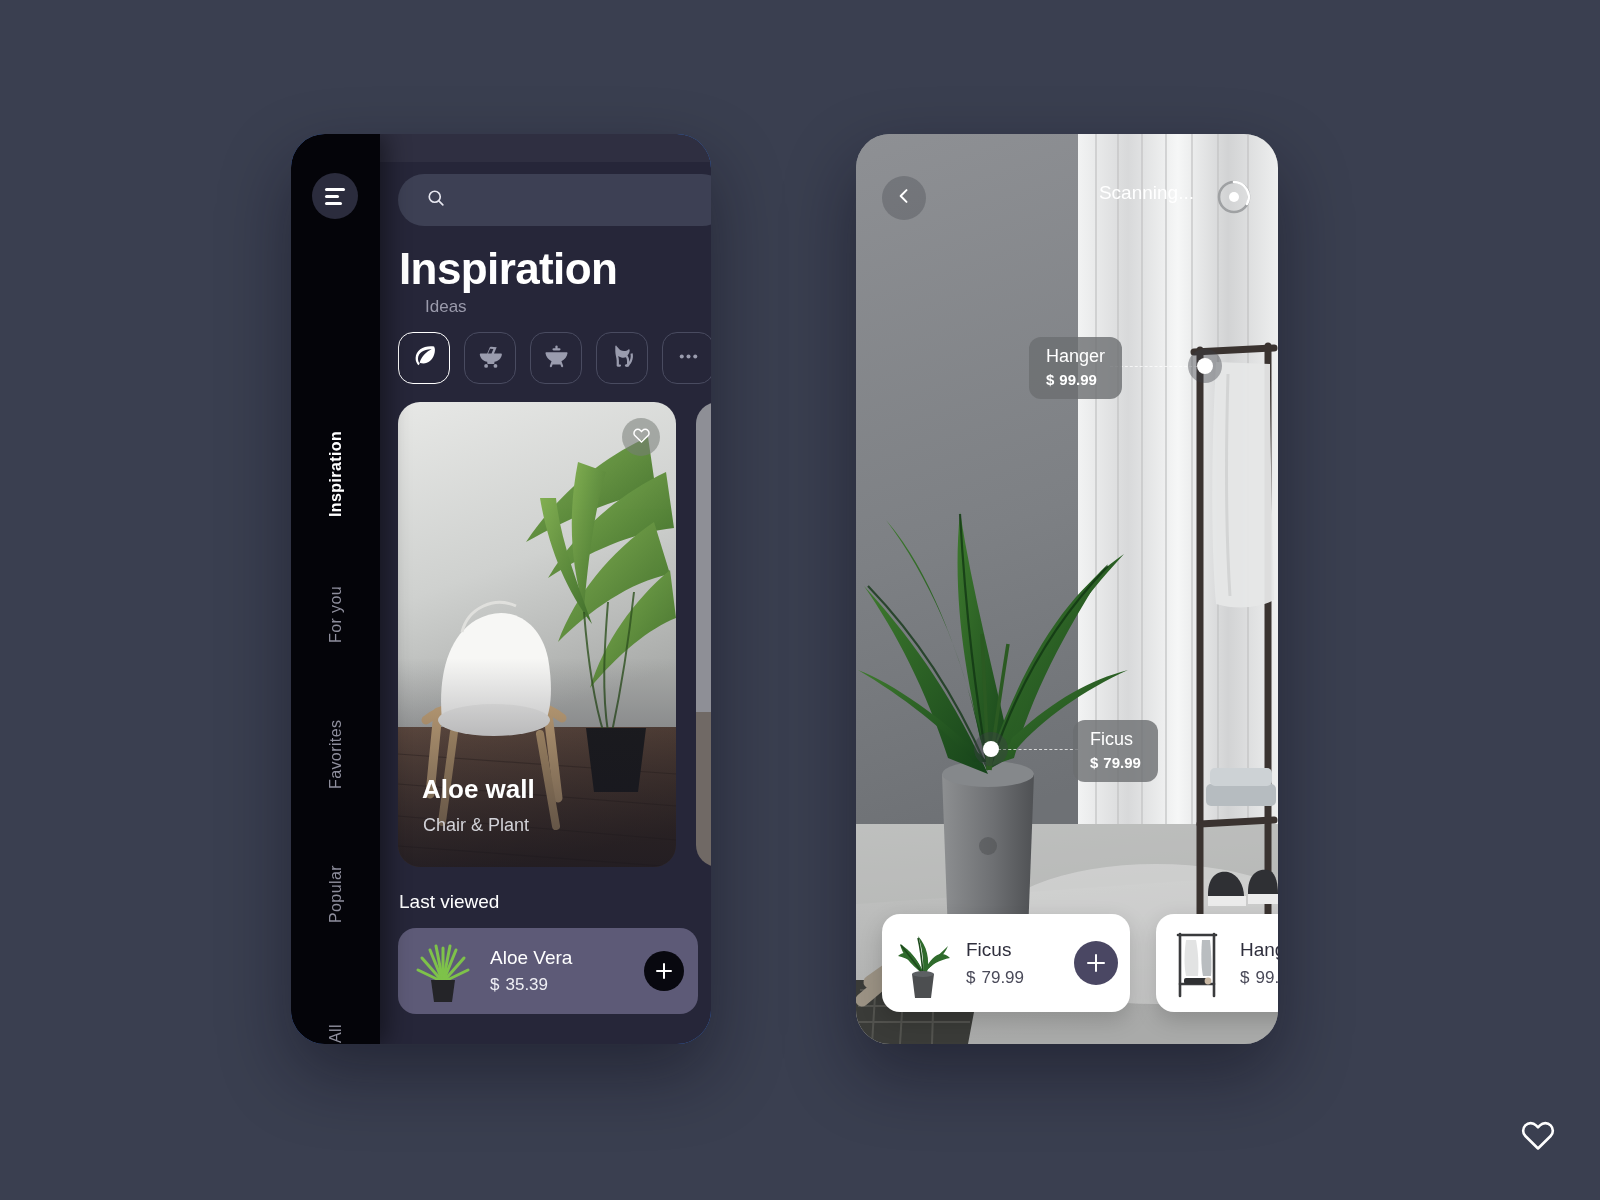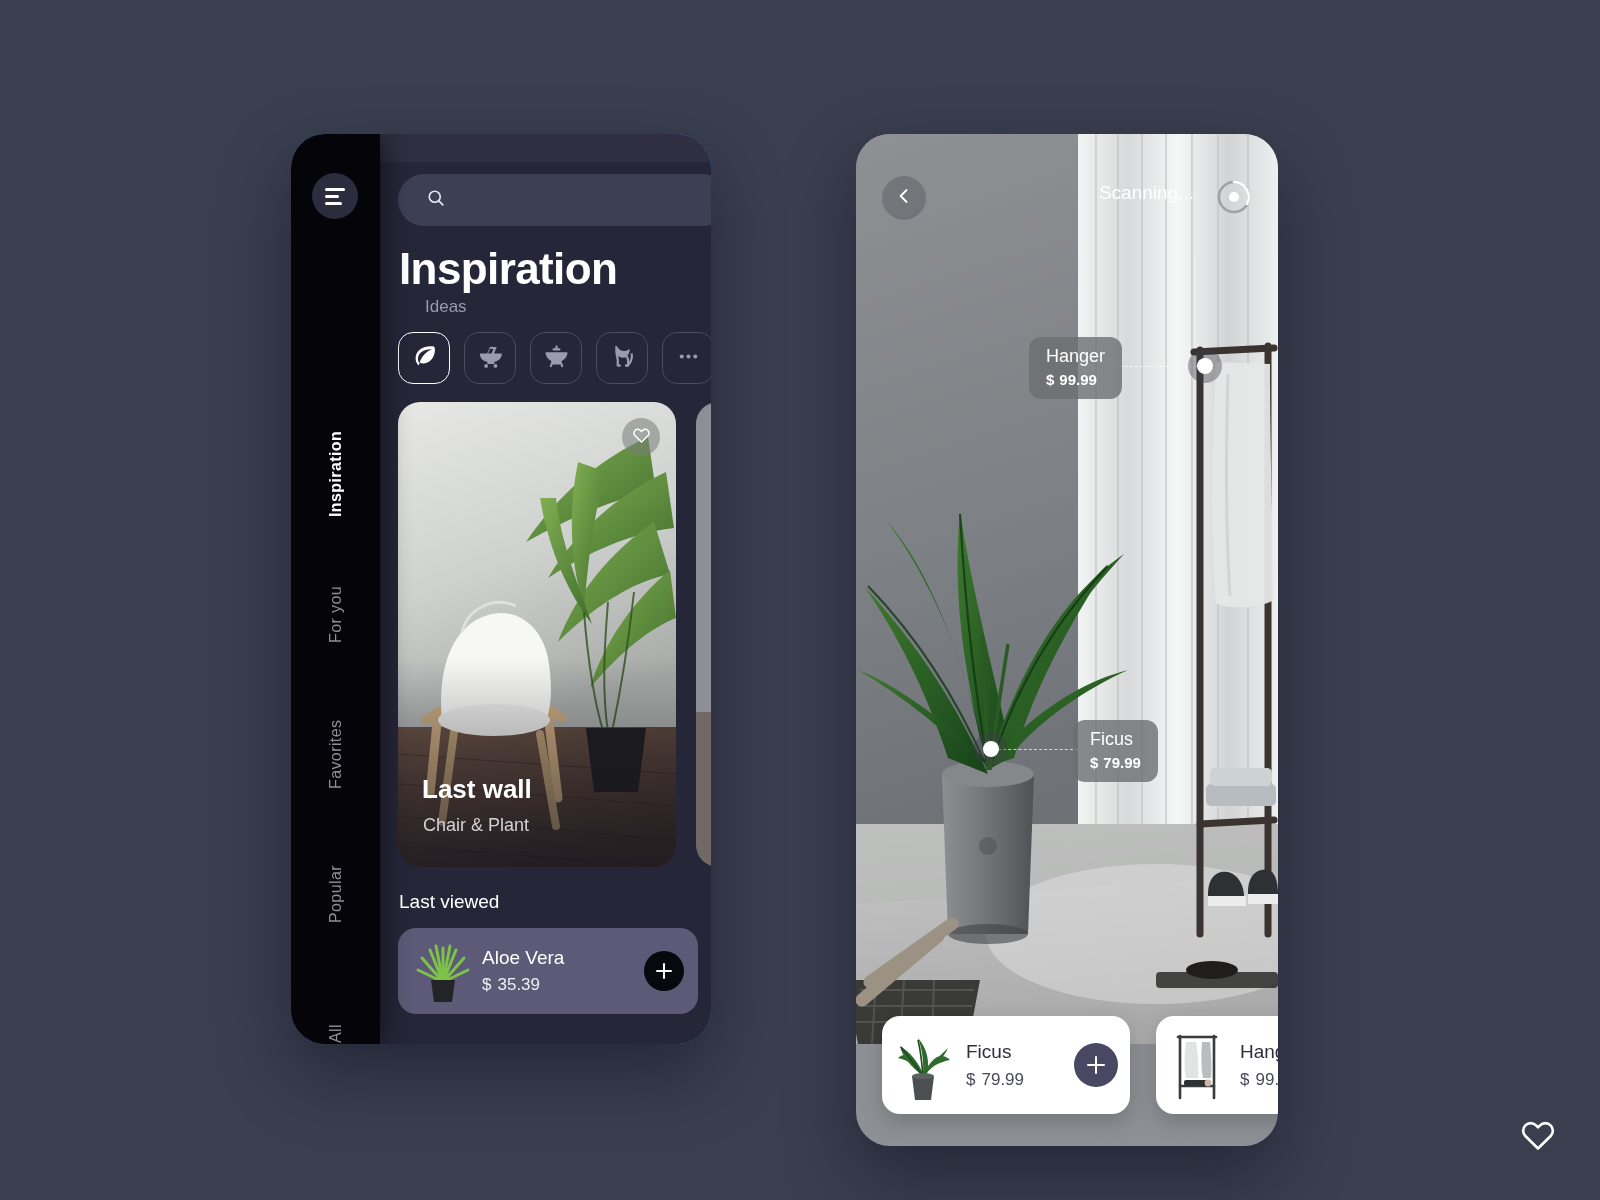--- a/index.html
+++ b/index.html
@@ -209,21 +209,21 @@
     position: absolute;
     left: 18px; top: 794px;
     width: 300px; height: 86px;
     border-radius: 18px;
     background: #5d5a77;
     display: flex;
     align-items: center;
     padding: 0 14px;
   }
   .lv-thumb { width: 62px; height: 66px; flex: 0 0 auto; position: relative; }
-  .lv-text { margin-left: 8px; flex: 1; }
+  .lv-text { margin-left: 16px; flex: 1; }
   .lv-name { font-size: 19px; color: #fff; margin-bottom: 6px; }
   .lv-price { font-size: 17px; color: #efeff4; }
   .lv-price b { font-weight: normal; margin-right: 6px; }
   .plus-btn {
     width: 40px; height: 40px; border-radius: 50%;
     background: #08080f;
     display: flex; align-items: center; justify-content: center;
     flex: 0 0 auto;
     position: relative;
   }
@@ -232,21 +232,21 @@
   }
   .plus-btn::before { width: 16px; height: 2.4px; }
   .plus-btn::after { width: 2.4px; height: 16px; }
 
   
   .phone-right {
     position: absolute;
     left: 856px;
     top: 134px;
     width: 422px;
-    height: 1012px;
+    height: 910px;
     border-radius: 34px;
     overflow: hidden;
     box-shadow: 0 30px 70px rgba(10,12,25,0.45);
     background: #8d9094;
   }
   .ar-scene { position: absolute; inset: 0; }
 
   .ar-topbar {
     position: absolute; left: 0; right: 0; top: 0; height: 120px; z-index: 5;
   }
@@ -468,21 +468,21 @@
             </svg>
           </div>
           <div class="hero-grad"></div>
           <div class="fav-btn">
             <span>
               <svg width="19" height="19" viewBox="0 0 24 24" fill="none" stroke="#ffffff" stroke-width="1.9">
                 <path d="M12 20.2 3.9 12.4a4.8 4.8 0 0 1 0-6.8 4.8 4.8 0 0 1 6.8 0l1.3 1.3 1.3-1.3a4.8 4.8 0 0 1 6.8 0 4.8 4.8 0 0 1 0 6.8Z"></path>
               </svg>
             </span>
           </div>
-          <div class="hero-title">Last wall</div>
+          <div class="hero-title">Aloe wall</div>
           <div class="hero-sub">Chair &amp; Plant</div>
         </div>
 
         <div class="hero-card second">
           <div class="hero-photo">
             <svg width="278" height="465" viewBox="0 0 278 465" preserveAspectRatio="none">
               <rect x="0" y="0" width="278" height="320" fill="#b6b8bb"></rect>
               <rect x="0" y="310" width="278" height="155" fill="#8d8377"></rect>
               <rect x="30" y="120" width="120" height="190" fill="#c9cbcd"></rect>
               <ellipse cx="160" cy="400" rx="90" ry="50" fill="#5e5044"></ellipse>

